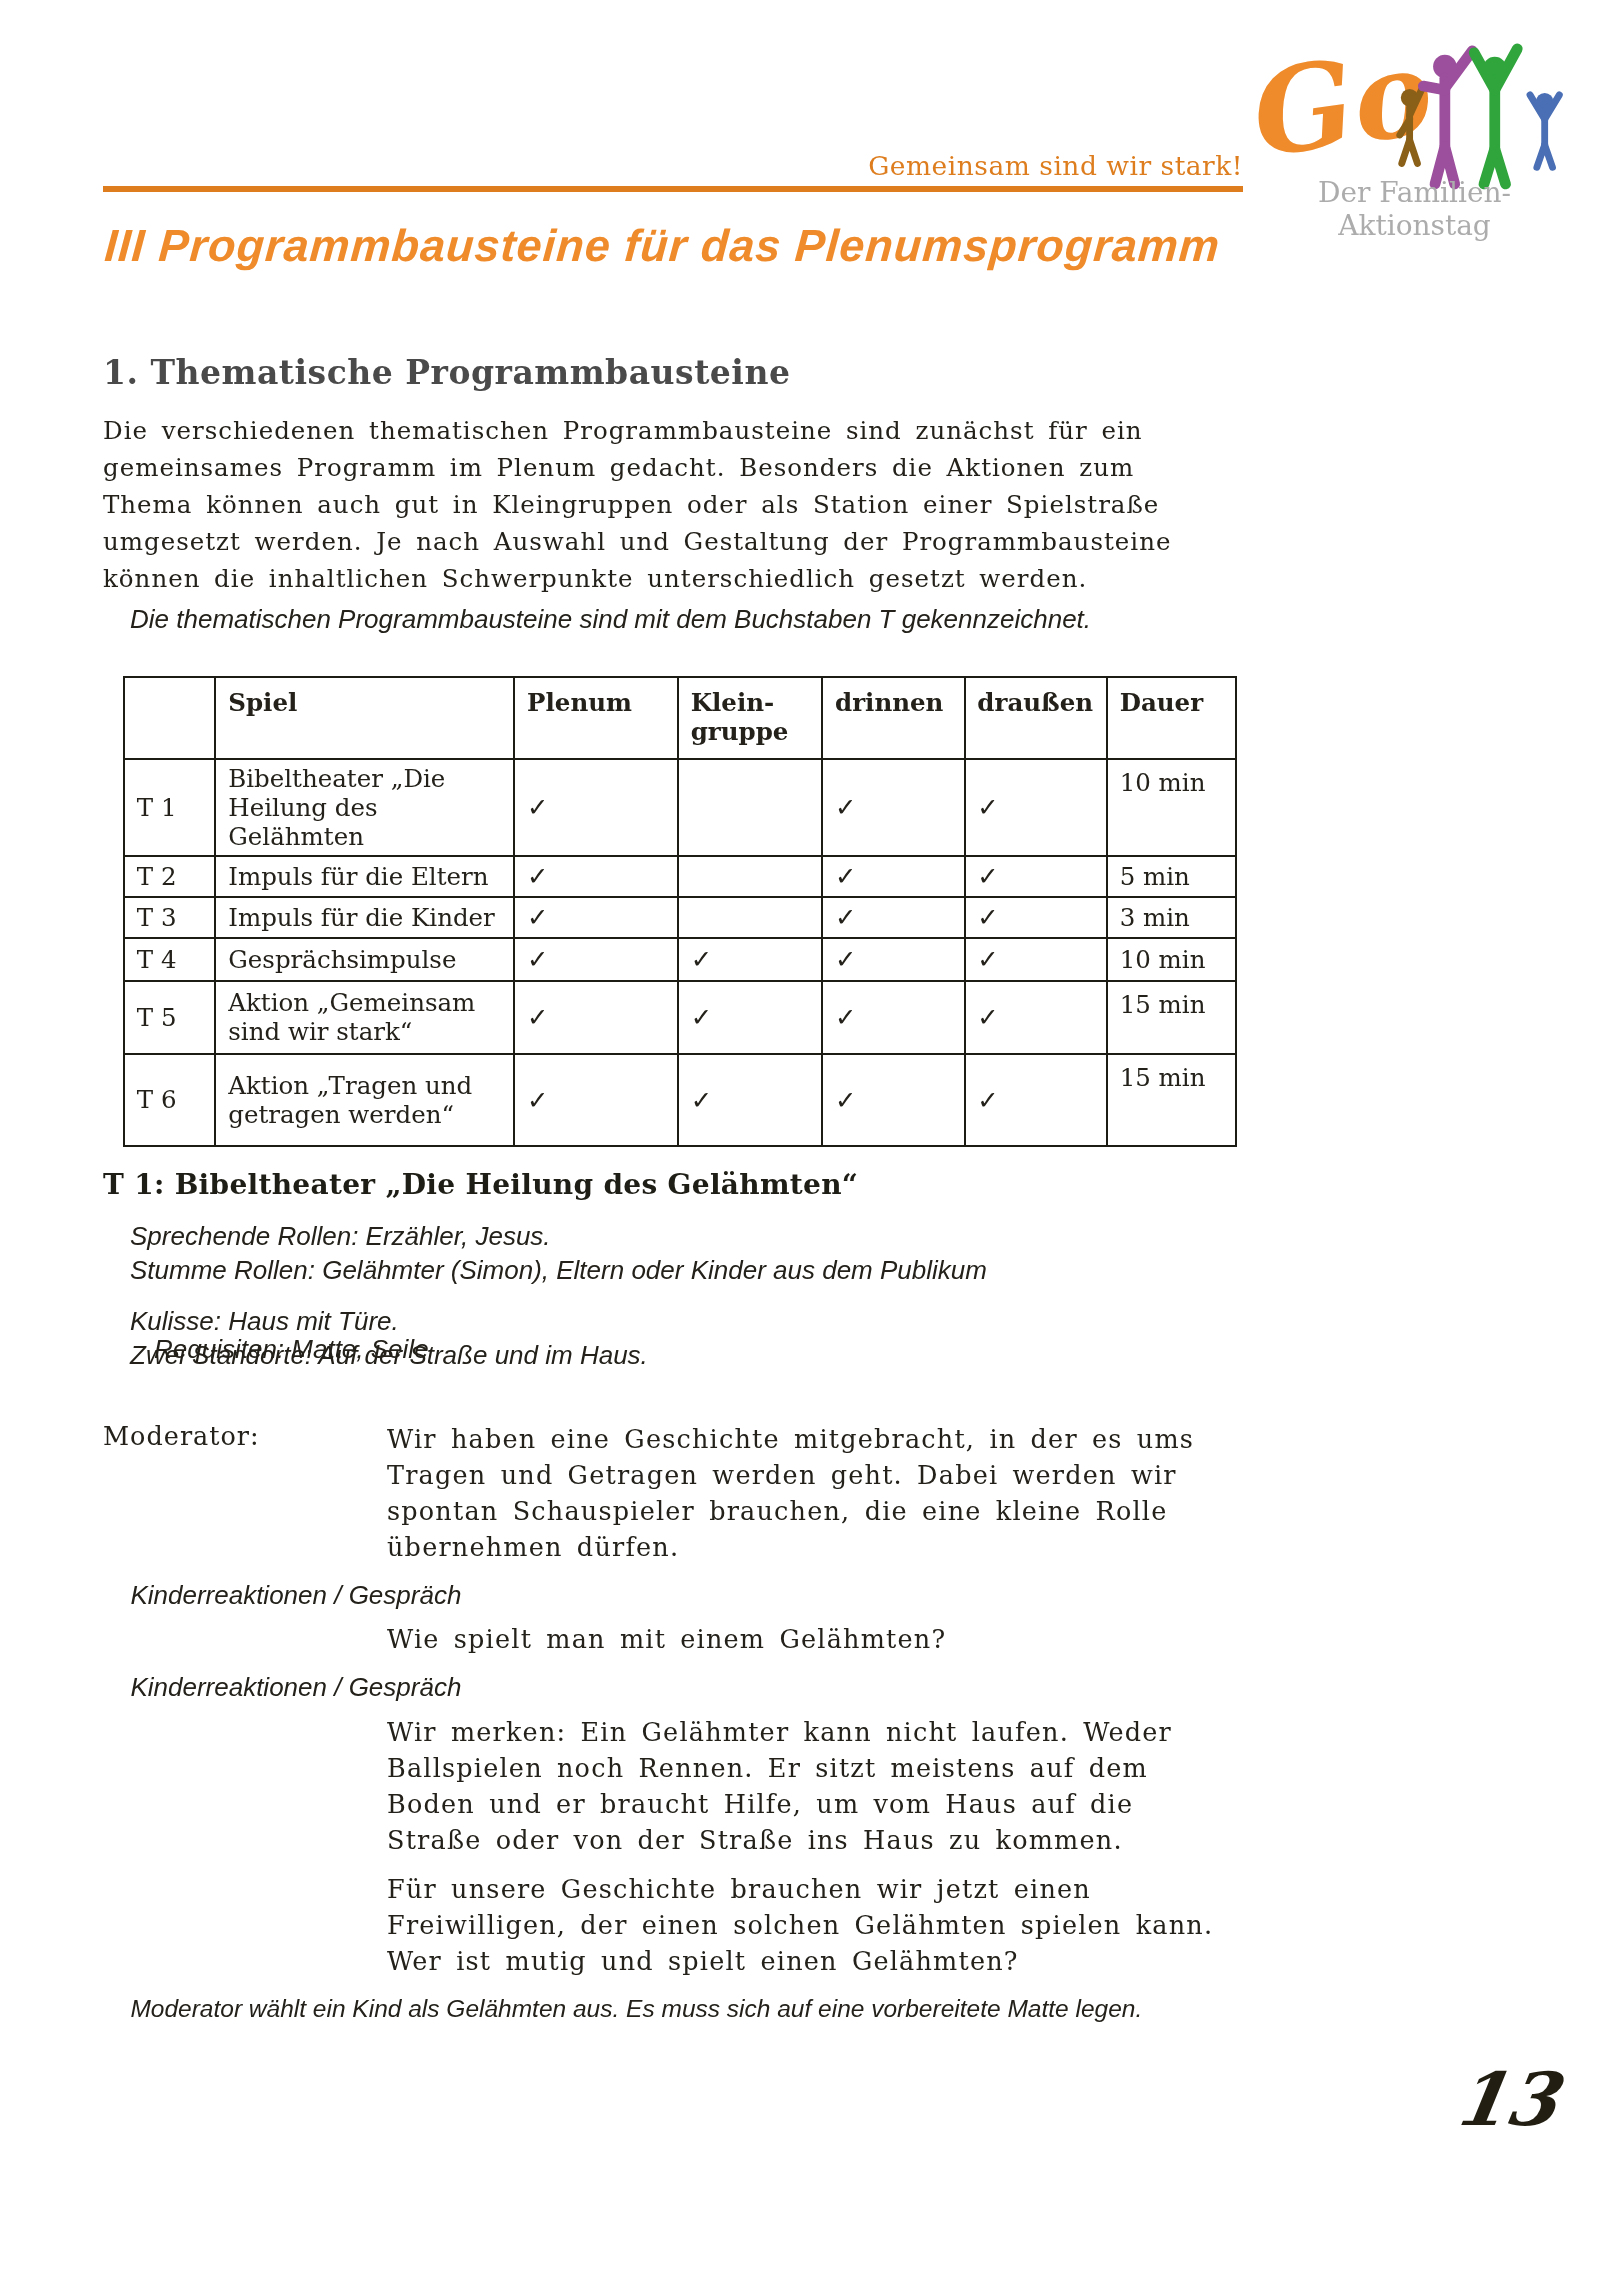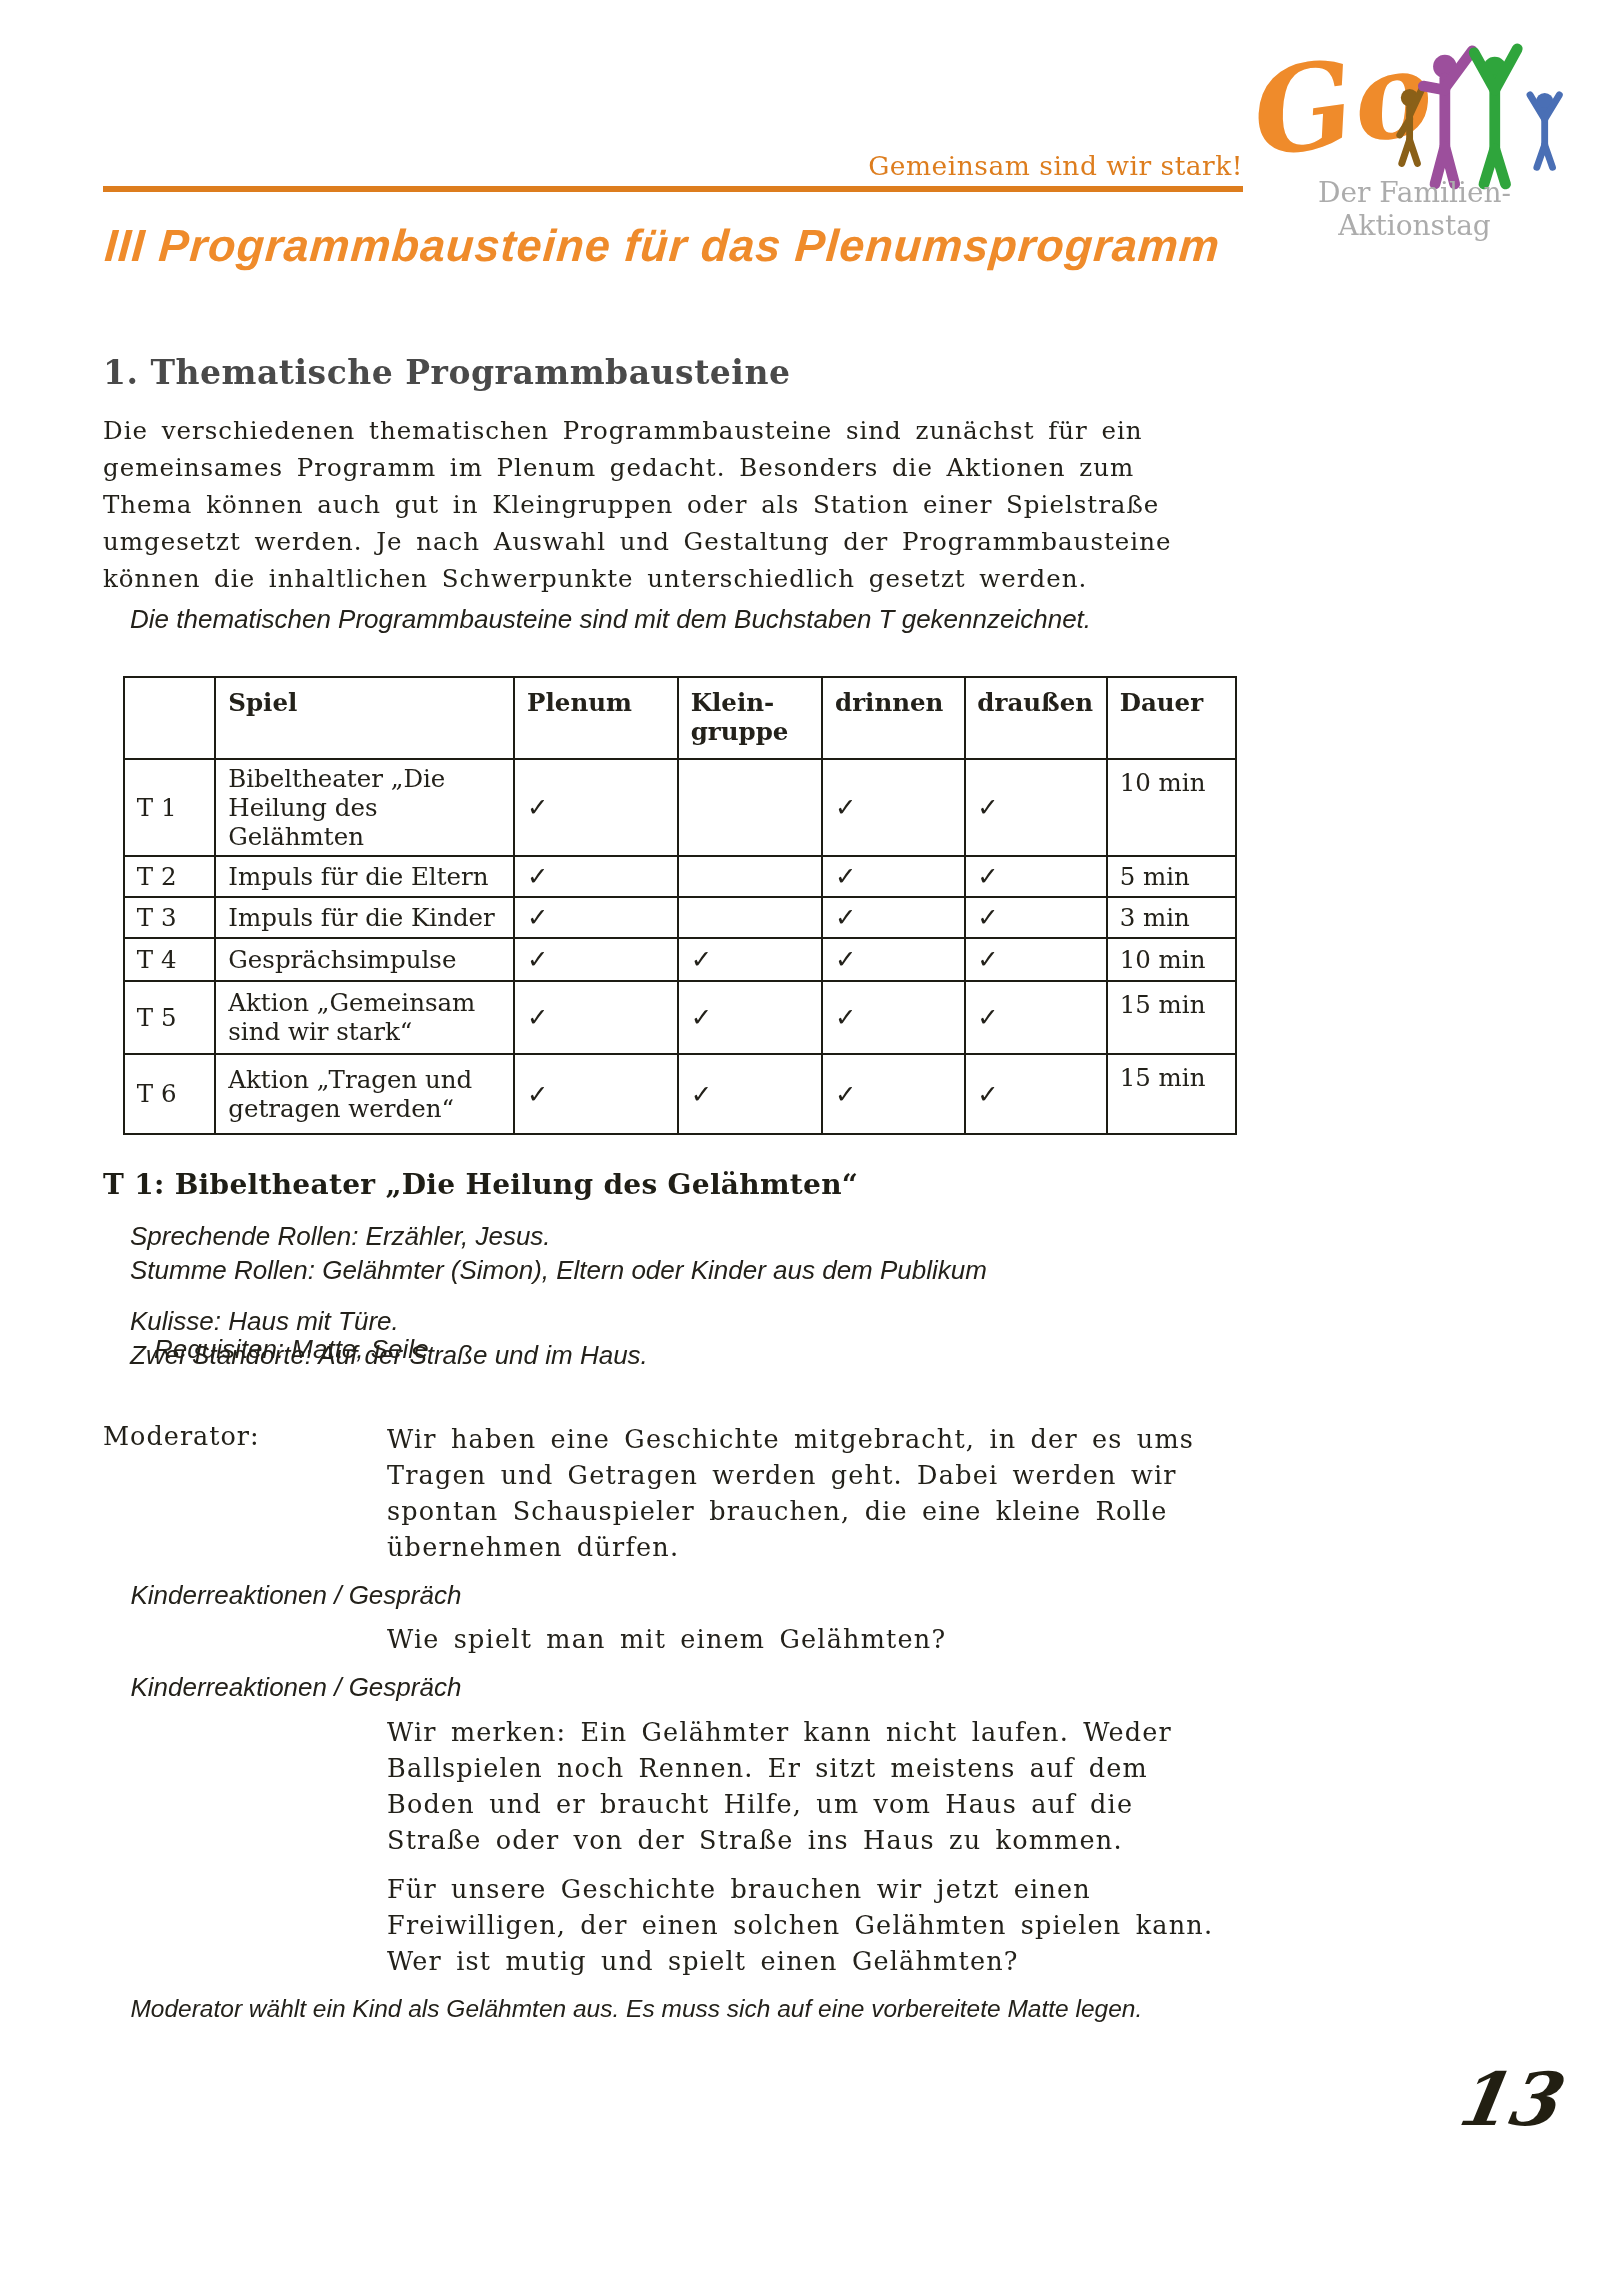--- a/index.html
+++ b/index.html
@@ -202,21 +202,21 @@
     </tr>
     <tr class="table-row" style="height:73px;margin-top:48px;">
       <td>T 5</td>
       <td>Aktion „Gemeinsam sind wir stark“</td>
       <td class="check-cell">✓</td>
       <td class="check-cell">✓</td>
       <td class="check-cell">✓</td>
       <td class="check-cell">✓</td>
       <td style="vertical-align:top; padding-top:7.8px;">15 min</td>
     </tr>
-    <tr class="table-row" style="height:80px;">
+    <tr class="table-row" style="height:92px;">
       <td>T 6</td>
       <td>Aktion „Tragen und getragen werden“</td>
       <td class="check-cell">✓</td>
       <td class="check-cell">✓</td>
       <td class="check-cell">✓</td>
       <td class="check-cell">✓</td>
       <td style="vertical-align:top; padding-top:7.8px;">15 min</td>
     </tr>
   </tbody>
     </table>

